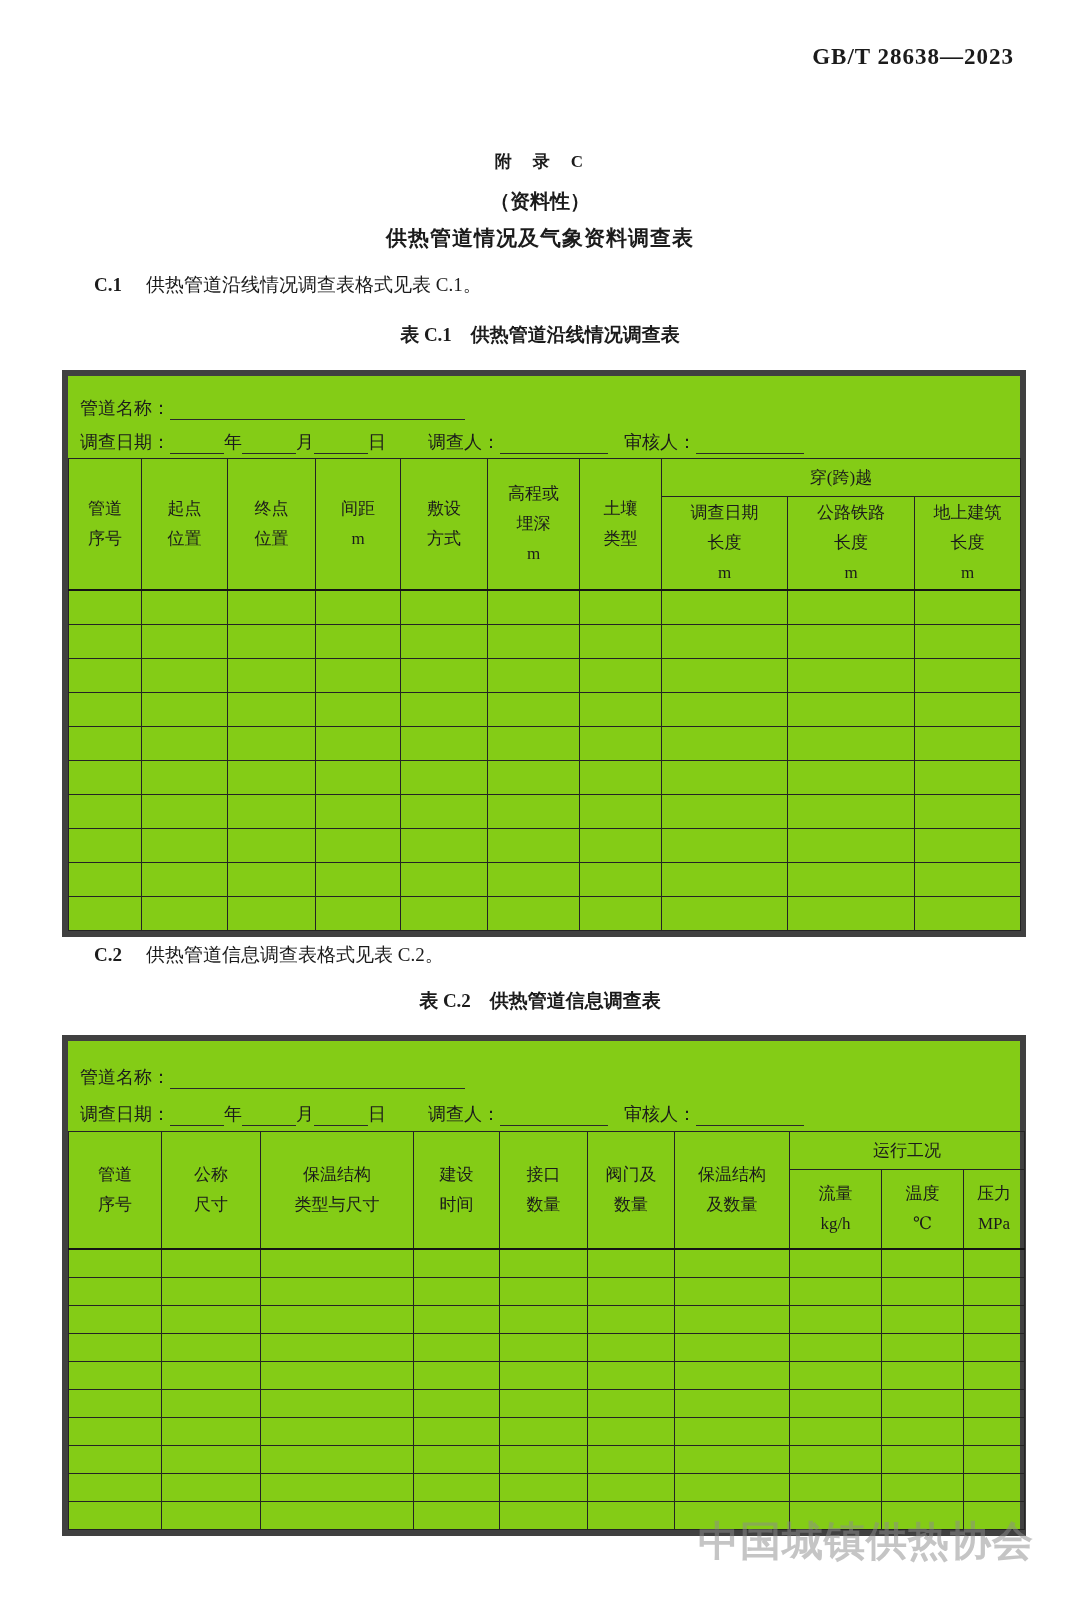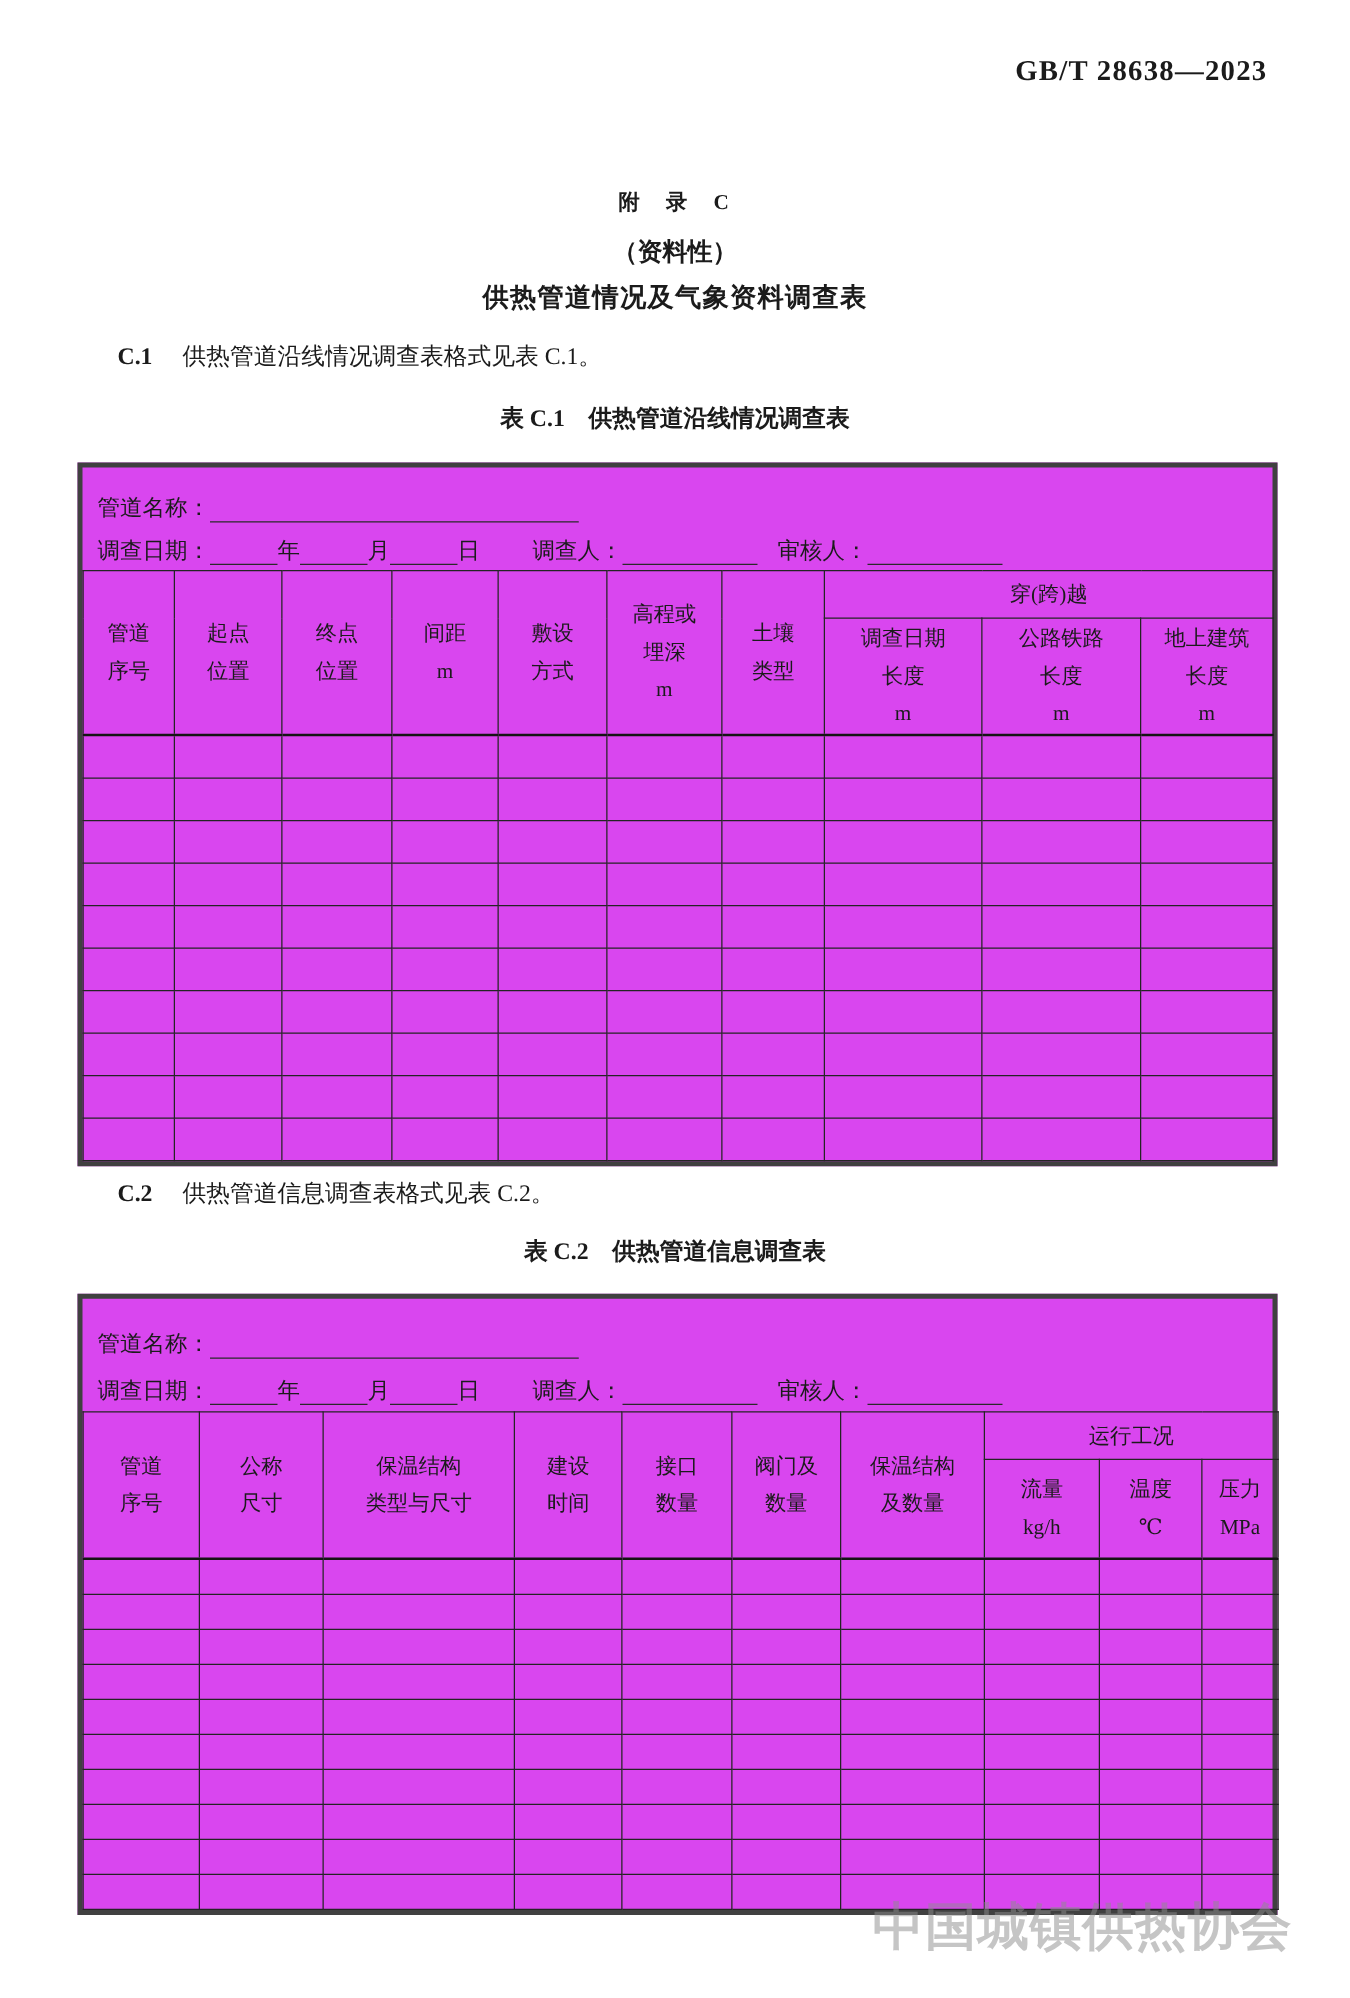--- a/index.html
+++ b/index.html
@@ -25,21 +25,21 @@
   #para-c1{top:272px;}
   #para-c2{top:942px;}
   .section-label{font-weight:bold;margin-right:24px;}
 
   
   .tbl-caption{font-size:19px;font-weight:bold;}
   #caption-c1{top:322px;}
   #caption-c2{top:988px;}
 
   
-  .form-wrap{left:62px;width:952px;border:4px solid #404040;background:#d946ef;}
+  .form-wrap{left:62px;width:952px;border:6px solid #404040;background:#84cc16;}
   #table-c1-wrap{top:370px;}
   #table-c2-wrap{top:1035px;}
 
   .info-block{padding:6px 10px 0 12px;font-size:18px;}
   .info-line{display:flex;align-items:flex-end;}
   .info-line.l1{height:38px;}
   .info-line.l2{height:34px;padding-bottom:4px;}
   #table-c2-wrap .info-line.l1{height:42px;}
   #table-c2-wrap .info-line.l2{height:37px;padding-bottom:5px;}
   .blank{display:inline-block;border-bottom:1.5px solid #2a2a2a;height:20px;}

